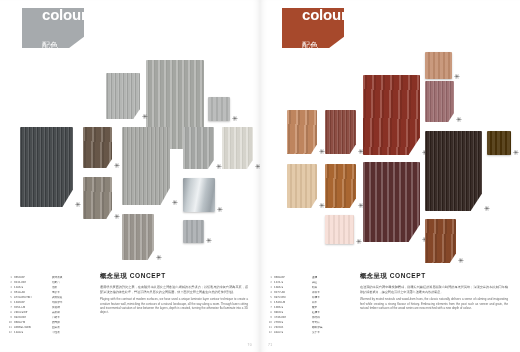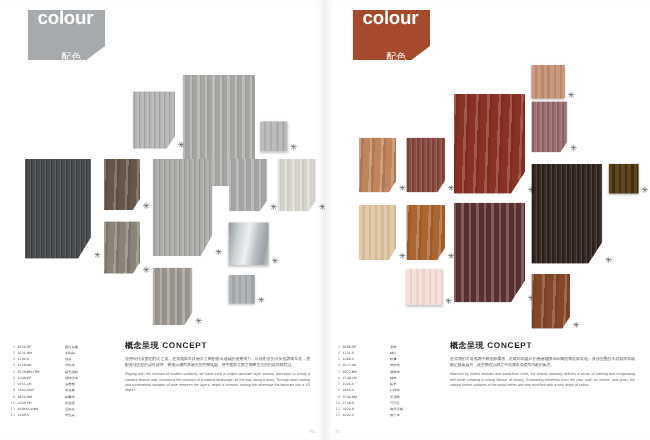--- a/index.html
+++ b/index.html
@@ -8,27 +8,27 @@
 
   .spread{position:relative;width:520px;height:352px;background:#fdfdfd;display:flex;}
   .page{position:relative;width:260px;height:352px;background:#ffffff;overflow:hidden;}
   .page.left{box-shadow:inset -6px 0 10px -8px rgba(0,0,0,.18);}
   .page.right{box-shadow:inset 6px 0 10px -8px rgba(0,0,0,.18);}
 
   
   .badge{position:absolute;top:8px;left:22px;width:62px;height:40px;
          clip-path:polygon(0 0,100% 0,100% 72%,76% 100%,0 100%);
          display:flex;flex-direction:column;justify-content:center;
-         padding-left:8px;box-sizing:border-box;}
+         padding-left:20px;box-sizing:border-box;}
   .badge.gray{background:#a6aaad;}
   .badge.red{background:#a7492c;}
   .badge .en{color:#ffffff;font-size:15px;font-weight:bold;line-height:1;
              letter-spacing:-.2px;}
   .badge .cn{color:#ffffff;font-size:8px;line-height:1;margin-top:20px;
-             font-family:"DejaVu Sans",sans-serif;text-align:center;}
+             font-family:"DejaVu Sans",sans-serif;}
   .page.right .badge{left:22px;}
 
   
   .swatches{position:absolute;left:0;top:0;width:260px;height:272px;}
   .sw{position:absolute;border-radius:1px;
       box-shadow:0 1px 2px rgba(0,0,0,.22);}
   .sw.notch{clip-path:polygon(0 0,100% 0,100% 78%,80% 100%,0 100%);}
   .sw.sq{border-radius:1px;}
   .star{position:absolute;width:6px;height:6px;color:#555;font-size:7px;
         line-height:6px;text-align:center;}

